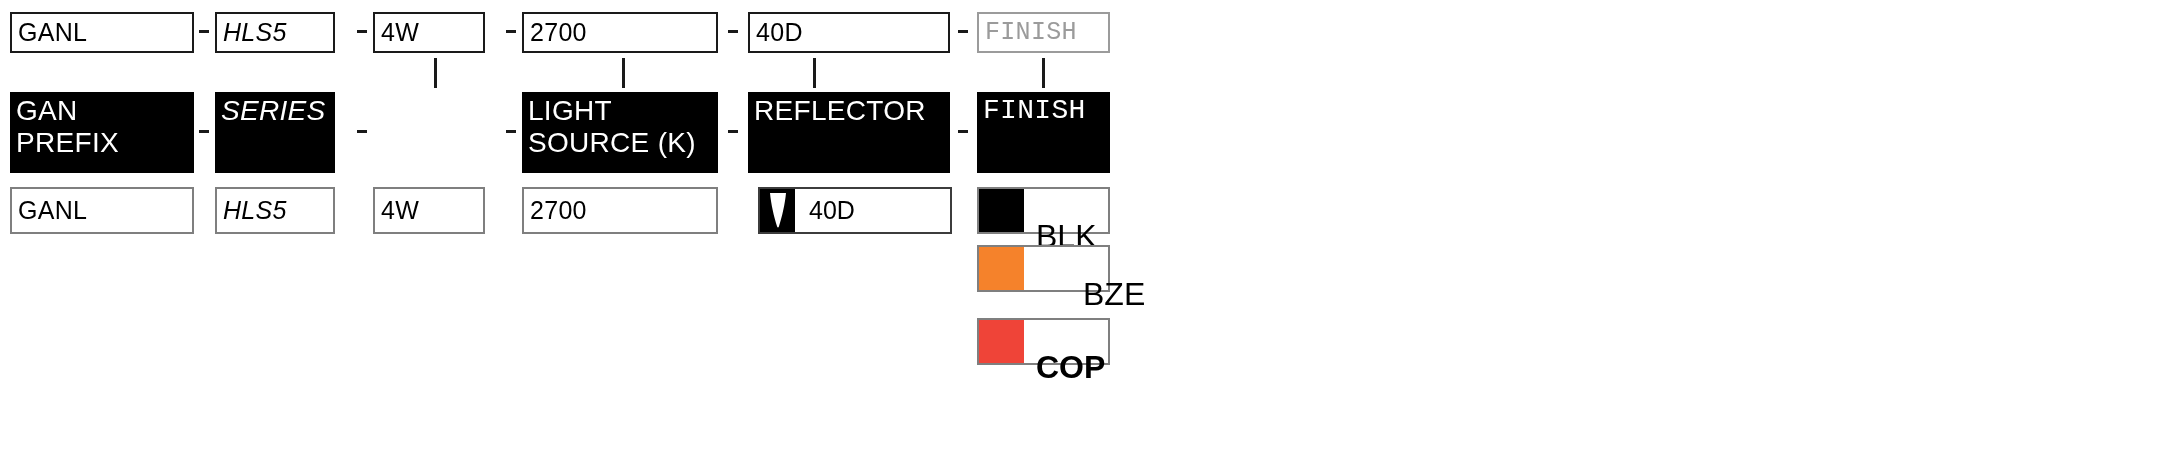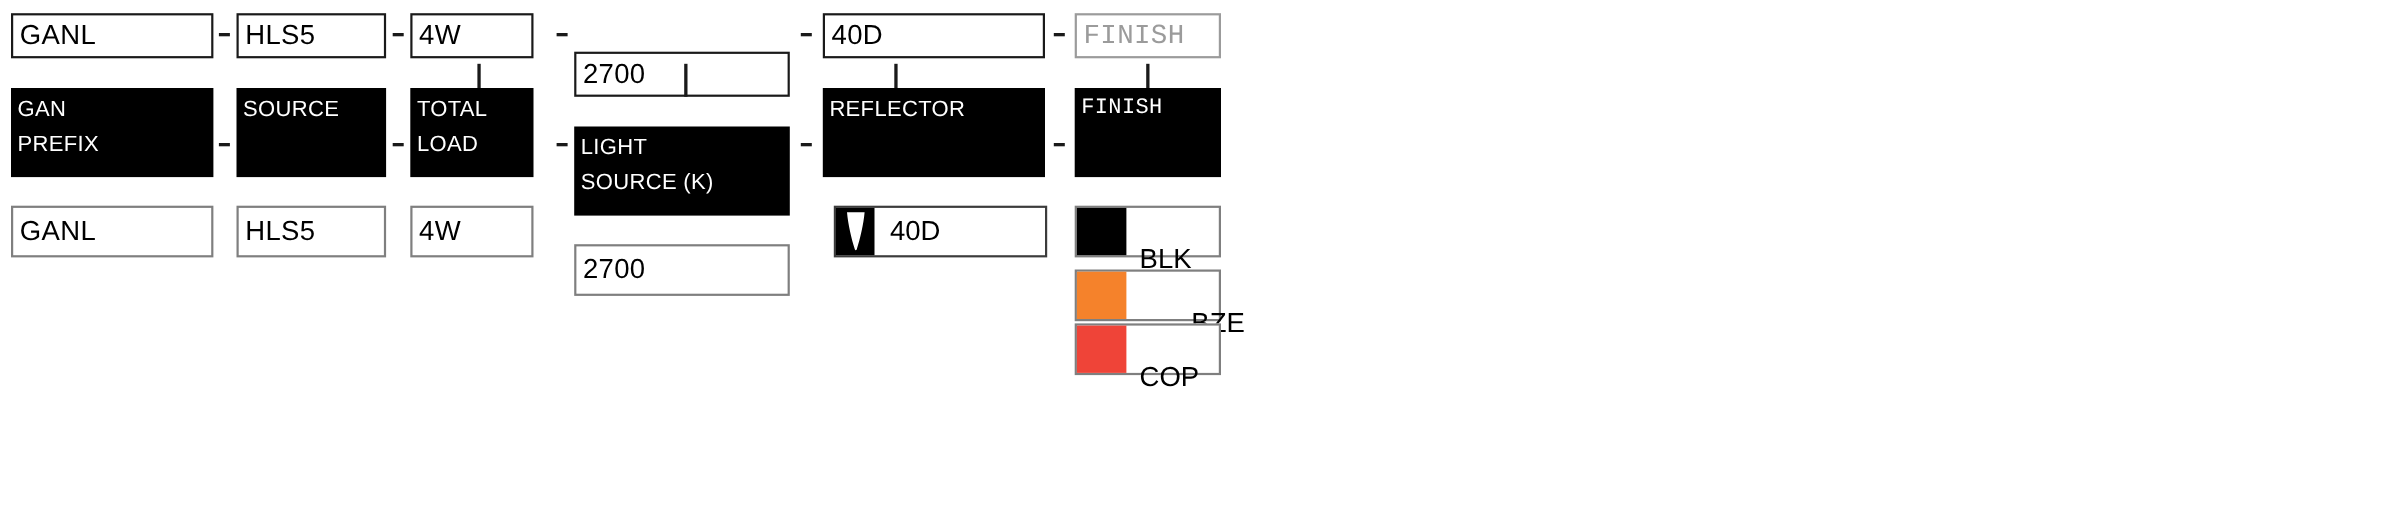--- a/index.html
+++ b/index.html
@@ -9,43 +9,43 @@
     height: 467px;
     background: #ffffff;
     overflow: hidden;
     font-family: "Liberation Sans", "DejaVu Sans", sans-serif;
     color: #000;
   }
   .box { position: absolute; box-sizing: border-box; background: #fff; }
 
   
   .c1 { left: 10px;  width: 184px; }
-  .c2 { left: 215px; width: 136px; }
+  .c2 { left: 215px; width: 120px; font-style: italic; }
   .c3 { left: 373px; width: 112px; }
-  .c4 { left: 522px; width: 196px; margin-top: 35px; }
+  .c4 { left: 522px; width: 196px; }
   .c5 { left: 748px; width: 202px; }
   .c6 { left: 977px; width: 133px; font-family: Liberation Mono, monospace; }
 
   
   .code-box {
     top: 12px; height: 41px;
     border: 2px solid #1a1a1a;
     font-size: 25px;
     display: flex; align-items: center;
     padding-left: 6px;
     letter-spacing: 0.3px;
   }
   .code-box.muted { border-color: #9b9b9b; color: #9b9b9b; }
 
   
   .label-box {
-    top: 80px; height: 81px;
+    top: 92px; height: 81px;
     background: #000;
     color: #fff;
-    font-size: 20px;
+    font-size: 28px;
     line-height: 32px;
     padding: 3px 6px;
     white-space: pre-line;
     letter-spacing: 0.3px;
   }
 
   
   .value-box {
     top: 187px; height: 47px;
     border: 2px solid #7f7f7f;
@@ -76,26 +76,26 @@
 
   
   .swatch-box {
     left: 977px; width: 133px; height: 47px;
     border: 2px solid #7f7f7f;
     display: flex; align-items: stretch;
     cursor: pointer;
   }
   .sw-row1 { top: 187px; }
   .sw-row2 { top: 245px; gap: 47px; }
-  .sw-row3 { top: 294px; }
+  .sw-row3 { top: 318px; font-weight: bold; }
   .swatch { width: 45px; flex: none; }
   .swatch-label {
     display: flex; align-items: center;
     padding-left: 12px;
-    font-size: 25px;
+    font-size: 32px;
     margin-top: 47px;
   }
 
   
   .dash { position: absolute; width: 10px; height: 3px; background: #1a1a1a; }
   .dash-r1 { top: 30px; }
   .dash-r2 { top: 130px; }
   .d1 { left: 199px; } .d2 { left: 357px; } .d3 { left: 506px; }
   .d4 { left: 728px; } .d5 { left: 958px; }
   .connector { position: absolute; width: 3px; height: 30px; background: #1a1a1a; top: 58px; }
@@ -119,23 +119,21 @@
   <div class="dash dash-r1 d4"></div>
   <div class="dash dash-r1 d5"></div>
 
   <div class="connector k1"></div>
   <div class="connector k2"></div>
   <div class="connector k3"></div>
   <div class="connector k4"></div>
 
   <div class="box label-box c1">GAN
 PREFIX</div>
-  <div class="box label-box c2">SOURCE</div>
-  <div class="box label-box c3">TOTAL
-LOAD</div>
+  <div class="box label-box c2">SERIES</div>
   <div class="box label-box c4">LIGHT
 SOURCE (K)</div>
   <div class="box label-box c5">REFLECTOR</div>
   <div class="box label-box c6">FINISH</div>
 
   <div class="dash dash-r2 d1"></div>
   <div class="dash dash-r2 d2"></div>
   <div class="dash dash-r2 d3"></div>
   <div class="dash dash-r2 d4"></div>
   <div class="dash dash-r2 d5"></div>

